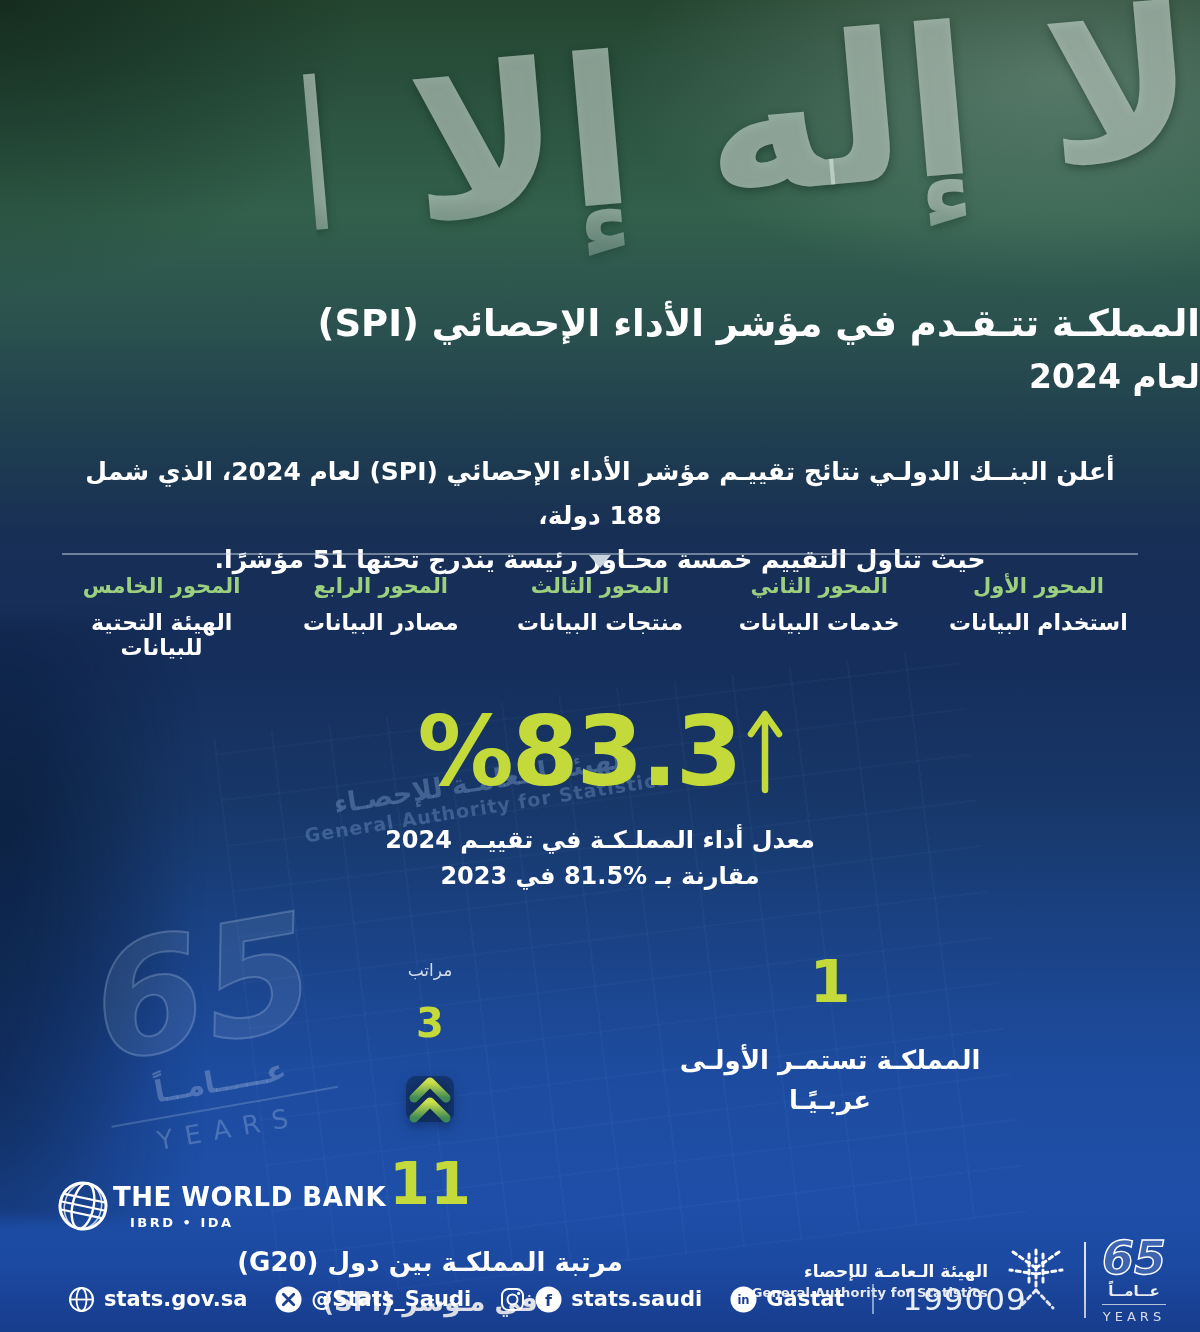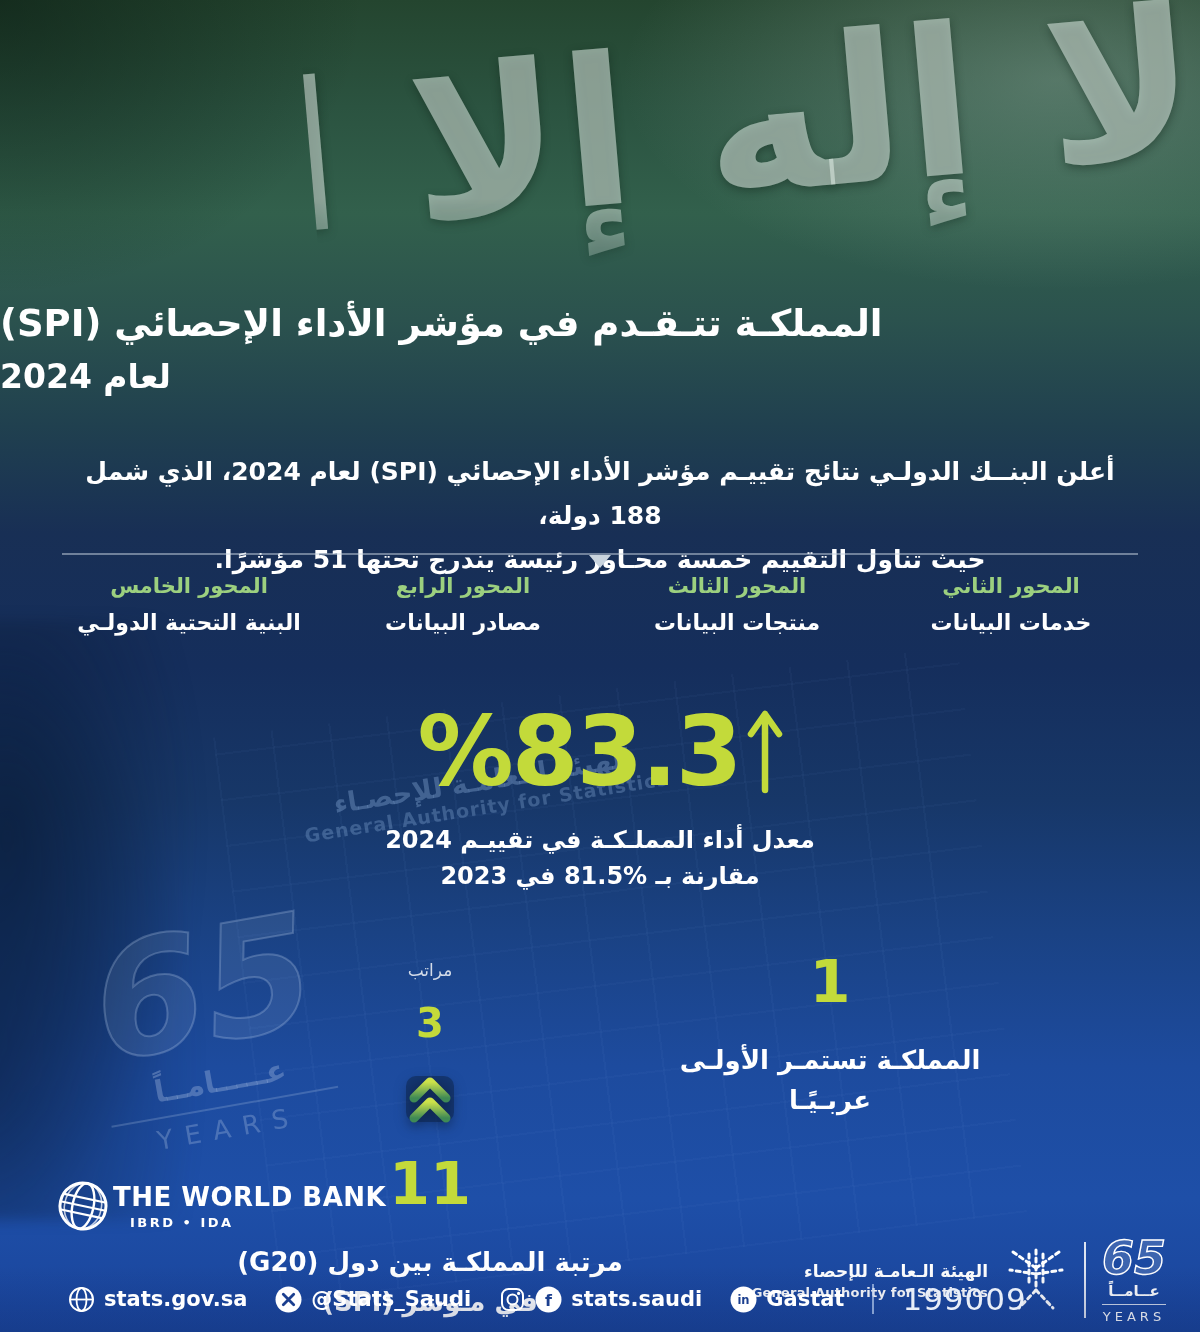--- a/index.html
+++ b/index.html
@@ -36,21 +36,21 @@
   .blabel{position:absolute;left:300px;top:765px;transform:rotate(-9deg);text-align:center;}
   .blabel-ar{font-size:27px;font-weight:700;color:rgba(150,185,230,0.34);}
   .blabel-en{font-size:19px;font-weight:700;color:rgba(150,185,230,0.30);letter-spacing:1px;}
   .wm65{position:absolute;left:96px;top:912px;transform:rotate(-10deg);text-align:center;width:230px;}
   .wm65-num{font-size:158px;line-height:150px;font-weight:700;font-style:italic;
     color:rgba(200,215,240,0.10);-webkit-text-stroke:2px rgba(195,212,238,0.26);}
   .wm65-ar{font-size:30px;margin-top:2px;color:rgba(195,212,238,0.30);font-weight:700;
     border-bottom:2px solid rgba(195,212,238,0.22);padding-bottom:8px;}
   .wm65-en{font-size:26px;letter-spacing:12px;color:rgba(195,212,238,0.28);margin-top:6px;}
   
-  .title{position:absolute;top:302px;left:0;right:0;text-align:left;direction:rtl;}
+  .title{position:absolute;top:302px;left:0;right:0;text-align:right;direction:rtl;}
   .title-l1{font-size:37px;font-weight:700;}
   .title-l2{font-size:33px;font-weight:700;margin-top:12px;}
   .intro{position:absolute;top:450px;left:70px;right:70px;text-align:center;direction:rtl;
     font-size:25px;font-weight:700;line-height:44px;}
   
   .divider{position:absolute;top:553px;left:62px;right:62px;height:2px;
     background:rgba(200,212,224,0.5);}
   .tri{position:absolute;top:555px;left:589px;width:0;height:0;
     border-left:11px solid transparent;border-right:11px solid transparent;
     border-top:13px solid #c9d4df;}
@@ -125,34 +125,38 @@
   <div class="intro">
     <div>أعلن البنــك الدولـي نتائج تقييـم مؤشر الأداء الإحصائي (SPI) لعام 2024، الذي شمل 188 دولة،</div>
     <div>حيث تناول التقييم خمسة محـاور رئيسة يندرج تحتها 51 مؤشرًا.</div>
   </div>
 
   <div class="divider"></div>
   <div class="tri"></div>
 
   <div class="pillars">
     <div class="pillar">
+      <div class="pillar-label">المحور الأول</div>
+      <div class="pillar-name">استخدام البيانات</div>
+    </div>
+    <div class="pillar">
       <div class="pillar-label">المحور الثاني</div>
       <div class="pillar-name">خدمات البيانات</div>
     </div>
     <div class="pillar">
       <div class="pillar-label">المحور الثالث</div>
       <div class="pillar-name">منتجات البيانات</div>
     </div>
     <div class="pillar">
       <div class="pillar-label">المحور الرابع</div>
       <div class="pillar-name">مصادر البيانات</div>
     </div>
     <div class="pillar">
       <div class="pillar-label">المحور الخامس</div>
-      <div class="pillar-name">البنية التحتية الدولـي</div>
+      <div class="pillar-name">الهيئة التحتية للبيانات</div>
     </div>
   </div>
 
   <div class="score">
     <div class="score-row">
       <div class="score-val">%83.3</div>
       <span>
         <svg width="36" height="92" viewBox="0 0 36 92">
           <line x1="18" y1="88" x2="18" y2="16" stroke="#c3da3a" stroke-width="6.5" stroke-linecap="round"></line>
           <polyline points="4,32 18,12 32,32" fill="none" stroke="#c3da3a" stroke-width="6.5" stroke-linecap="round" stroke-linejoin="round"></polyline>

